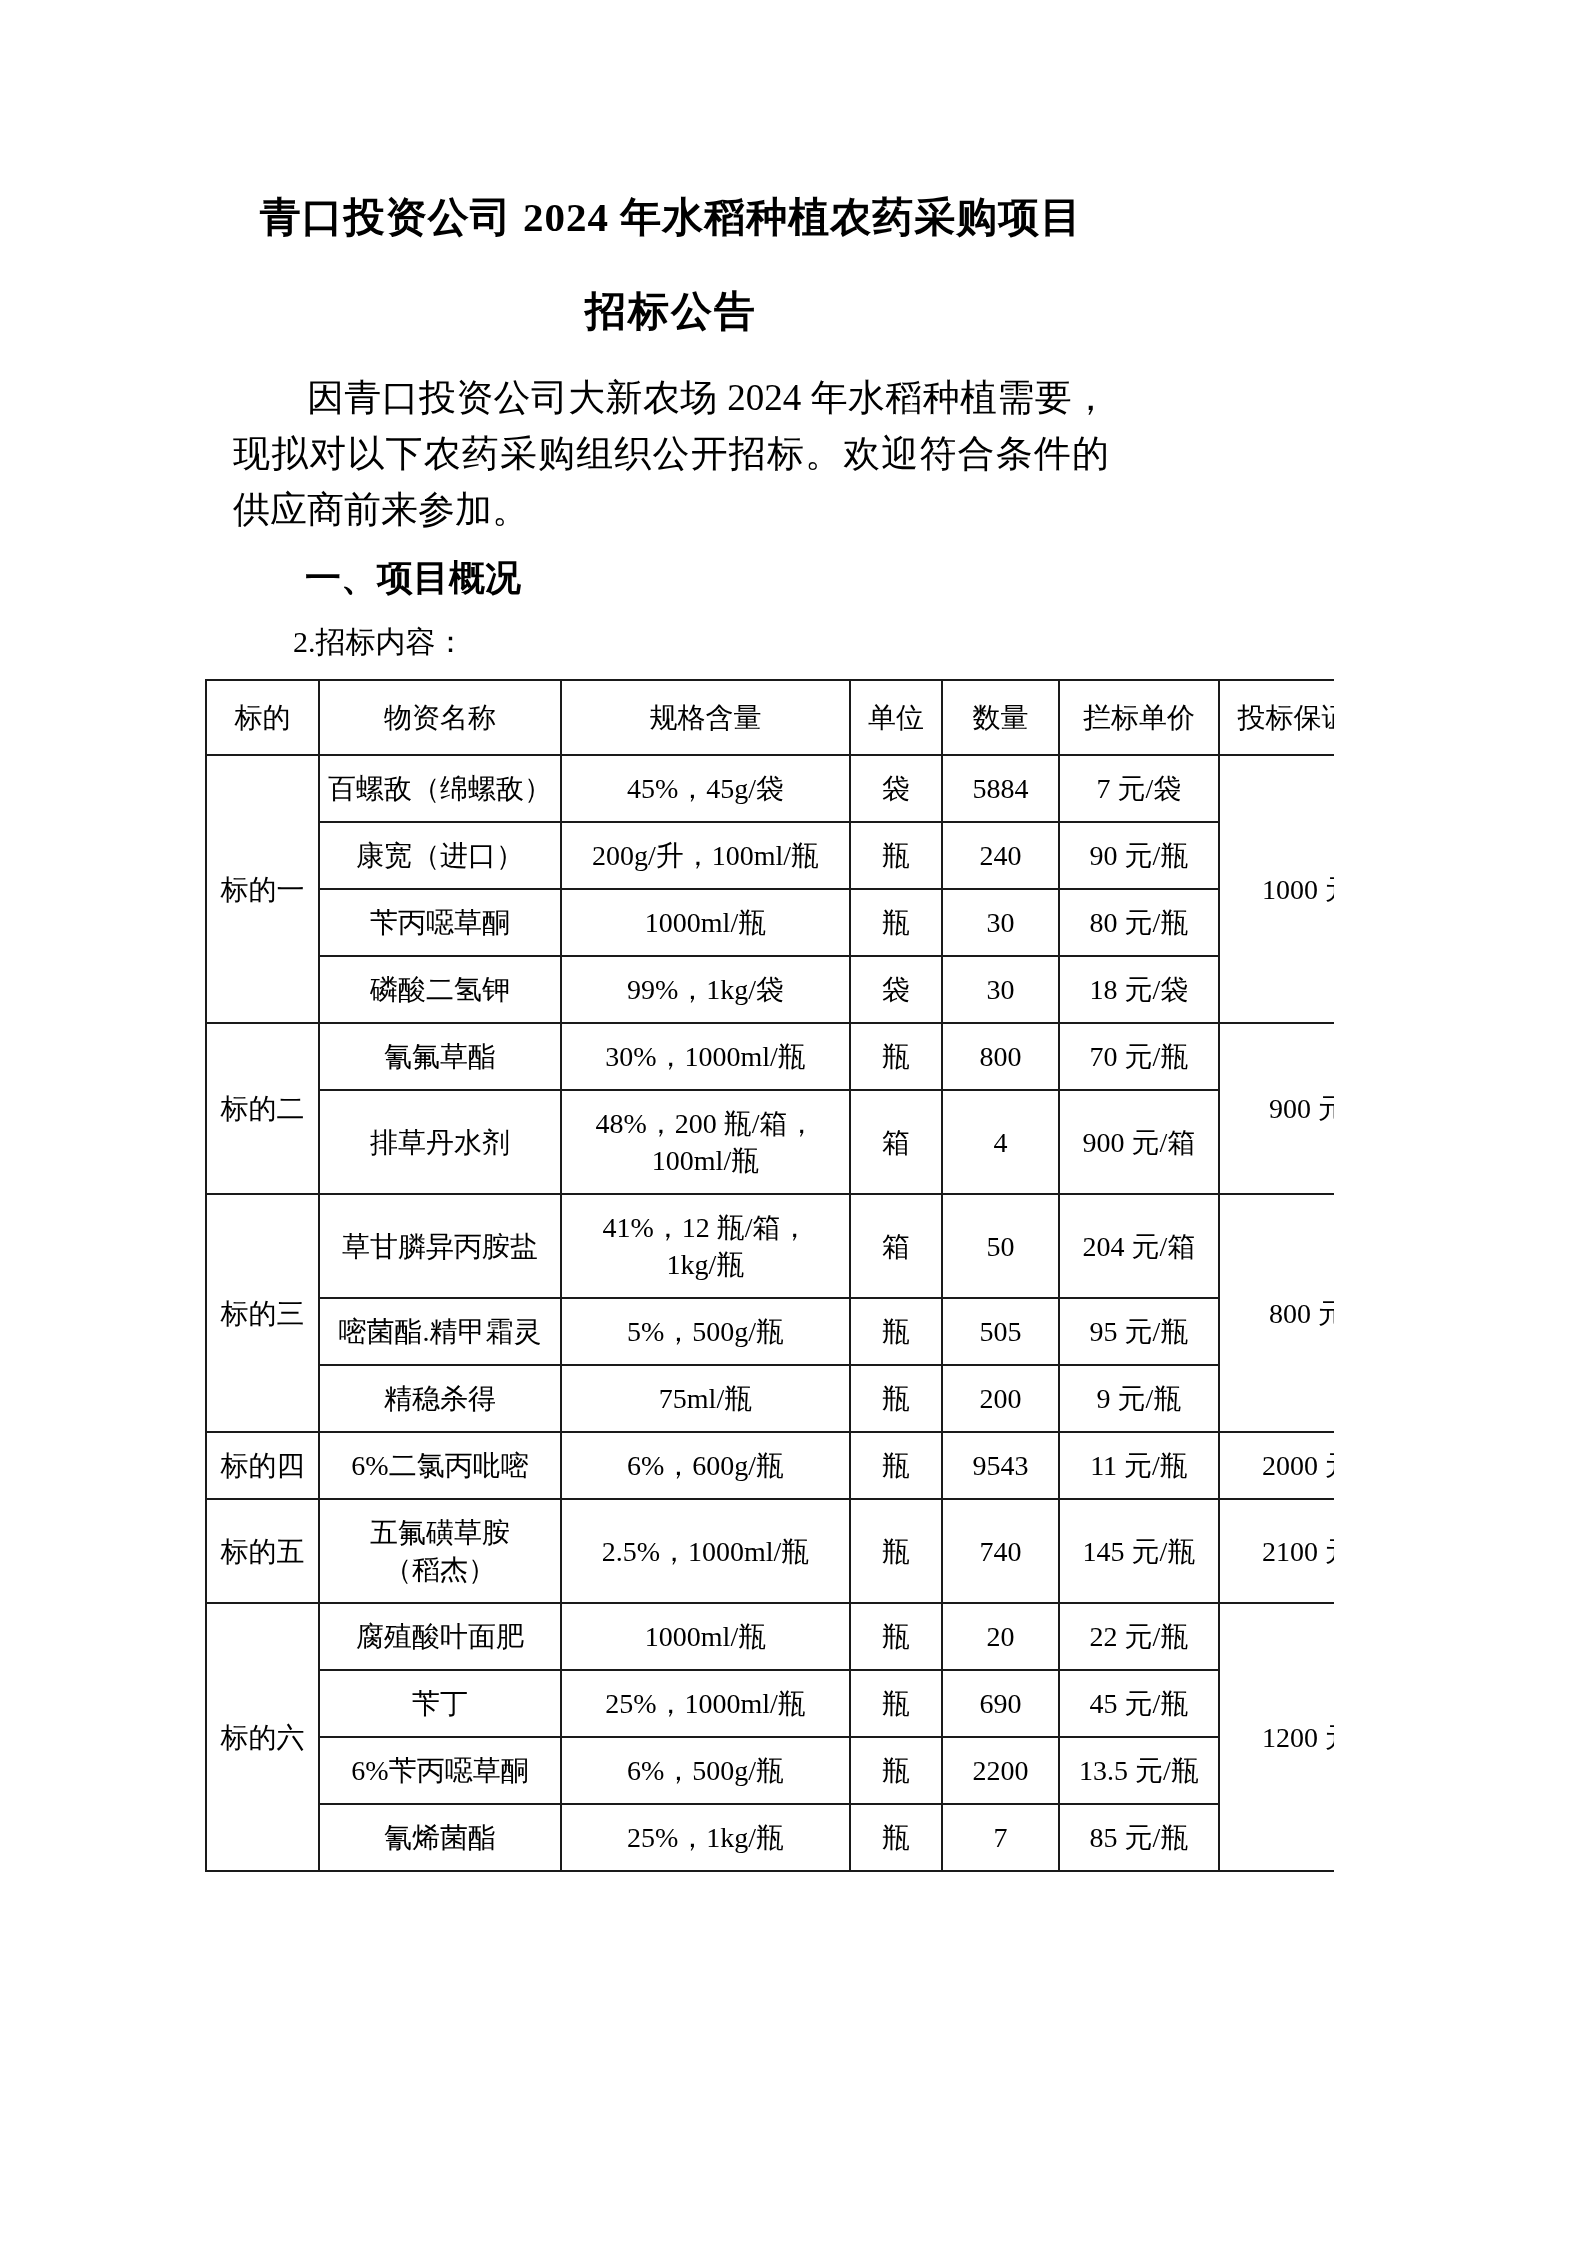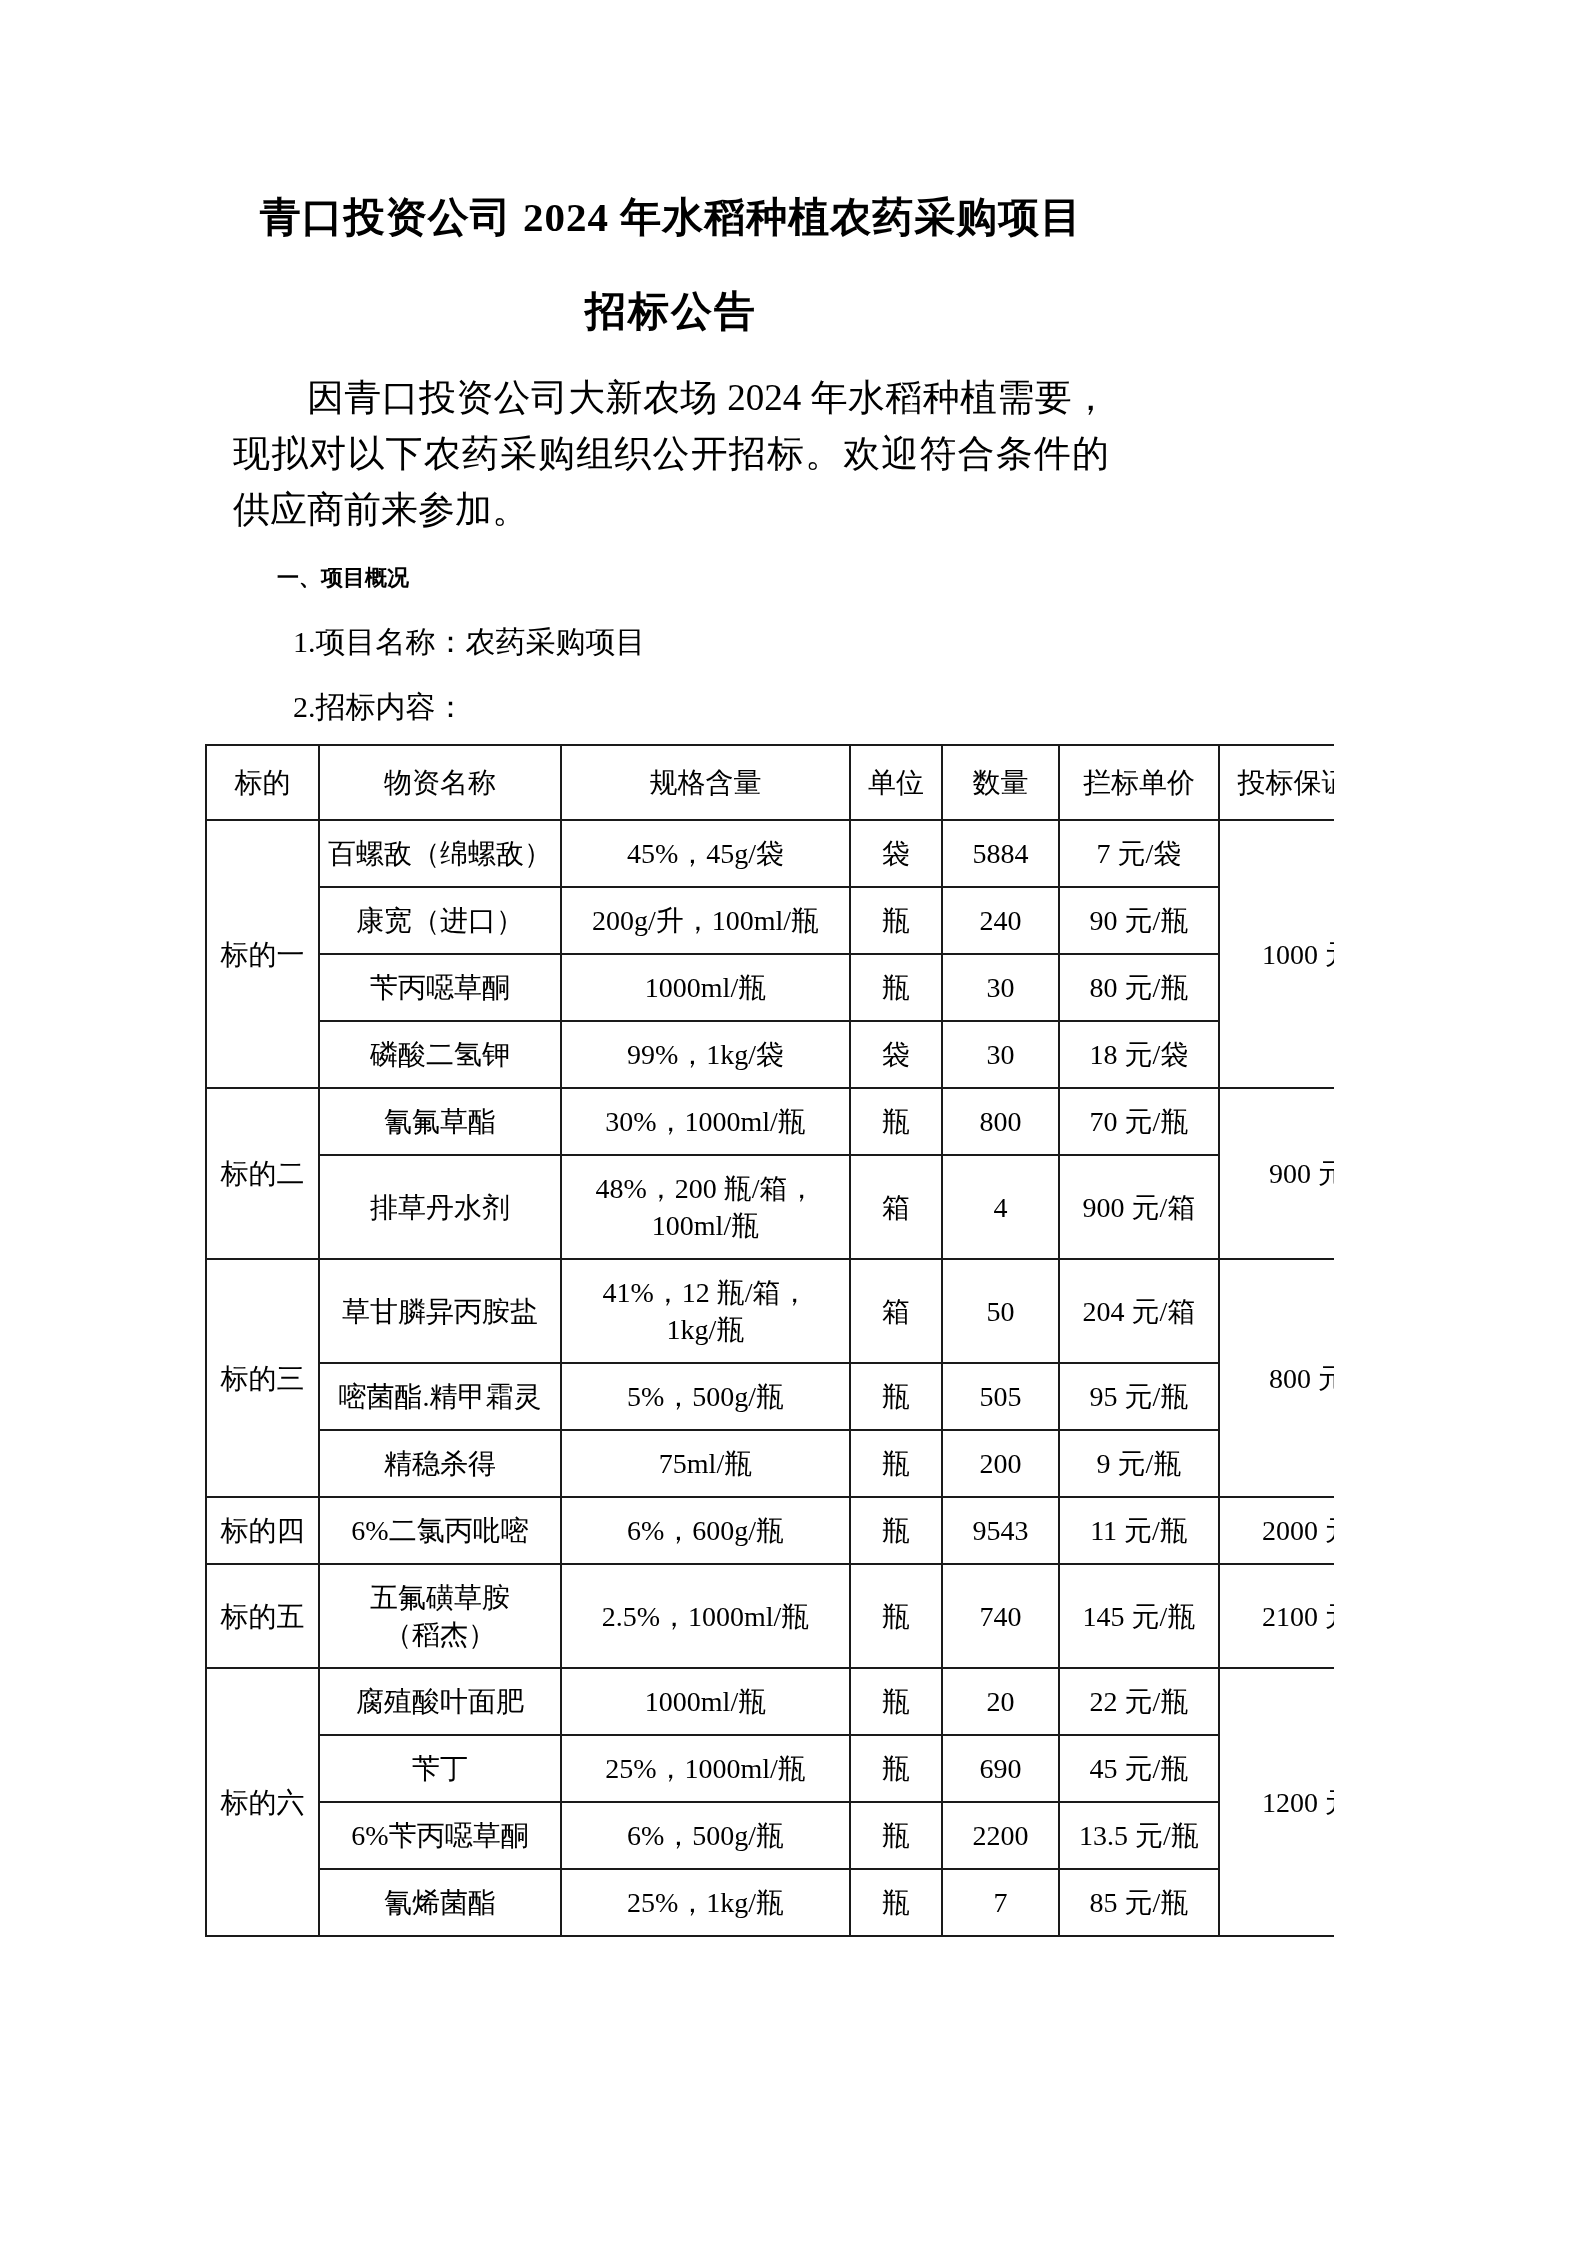--- a/index.html
+++ b/index.html
@@ -33,21 +33,21 @@
   }
   .intro {
     margin-top: 30px;
     font-size: 37px;
     line-height: 56px;
     text-indent: 2em;
     text-align: justify;
   }
   .section-heading {
     margin-top: 14px;
-    font-size: 22px;
+    font-size: 36px;
     font-weight: bold;
     line-height: 52px;
     text-indent: 2em;
   }
   .numbered-line {
     margin-top: 10px;
     font-size: 30px;
     line-height: 55px;
     text-indent: 2em;
   }
@@ -102,21 +102,20 @@
 <div class="page">
   <div class="content">
 
     <div class="doc-title">青口投资公司 2024 年水稻种植农药采购项目</div>
     <div class="doc-subtitle">招标公告</div>
 
     <p class="intro">因青口投资公司大新农场 2024 年水稻种植需要，现拟对以下农药采购组织公开招标。欢迎符合条件的供应商前来参加。</p>
 
     <p class="section-heading">一、项目概况</p>
 
-    <p class="numbered-line">1.项目名称：农药采购项目</p>
     <p class="numbered-line">2.招标内容：</p>
 
     <table class="tender">
       <colgroup>
         <col class="c0">
           <col class="c1">
           <col class="c2">
           <col class="c3">
           <col class="c4">
           <col class="c5">

